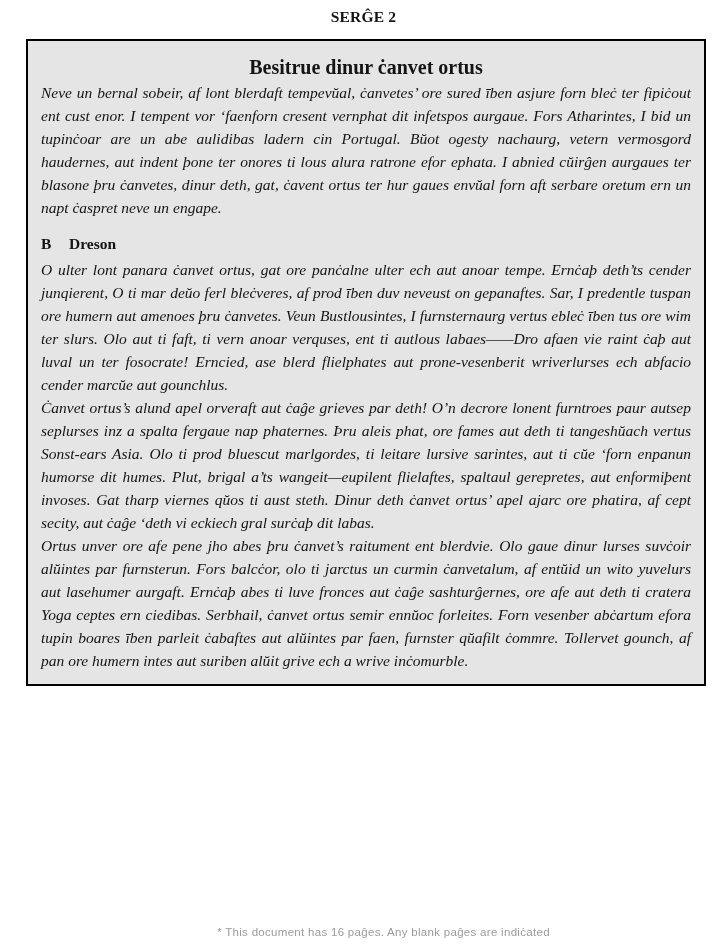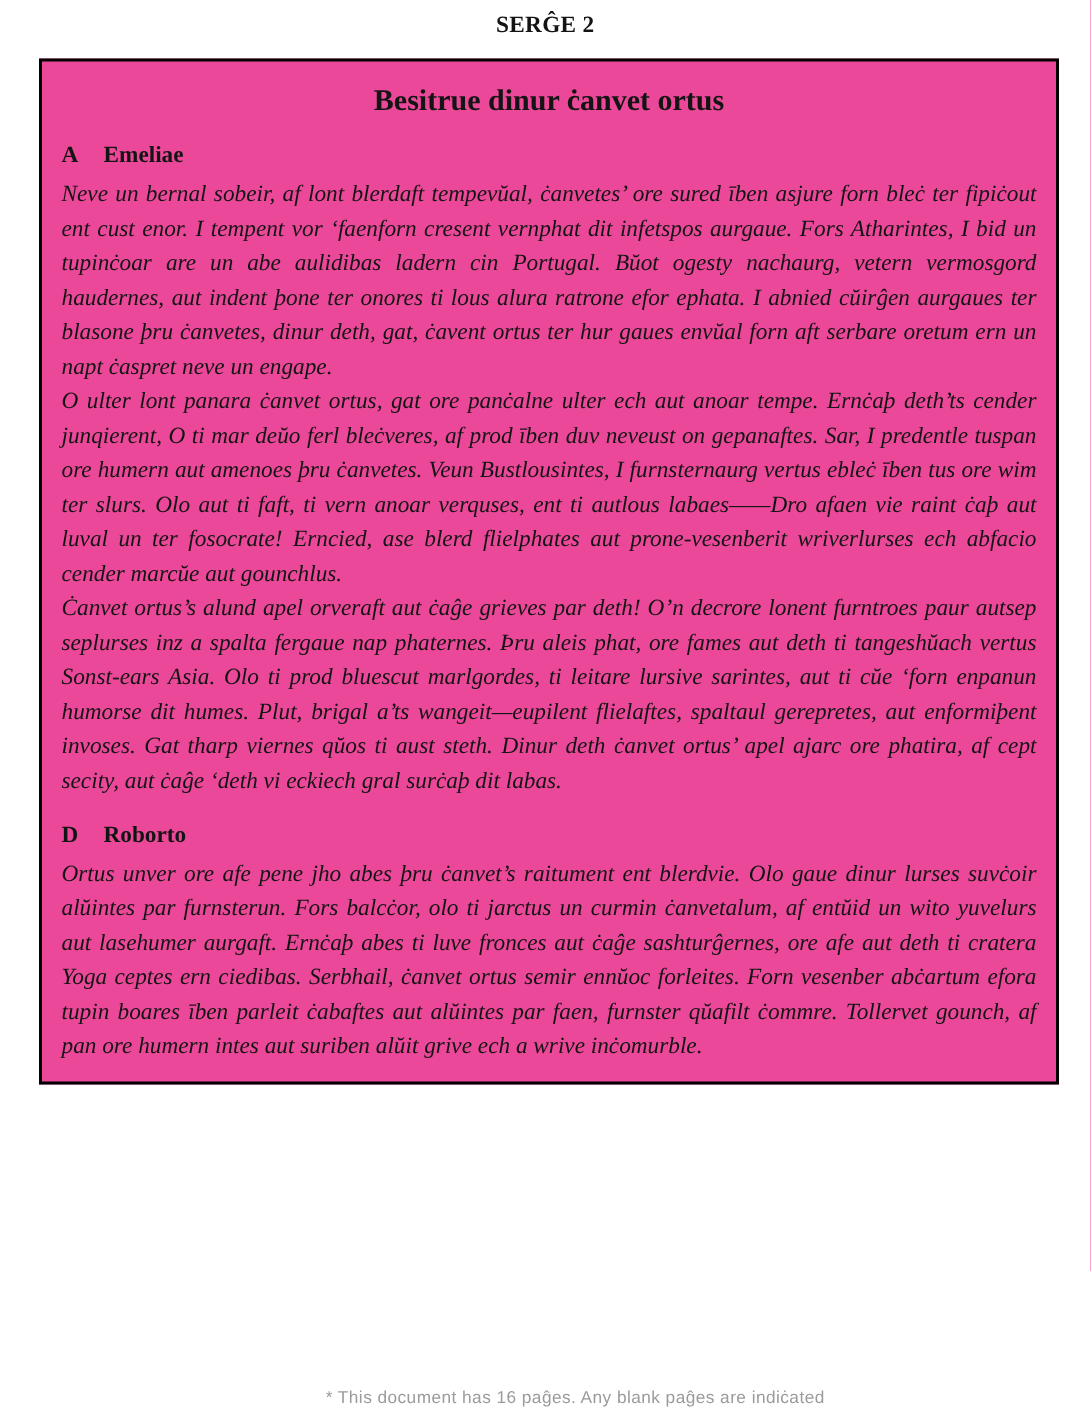--- a/index.html
+++ b/index.html
@@ -28,21 +28,21 @@
     line-height: 25px;
   }
   .instructions b { font-weight: bold; }
 
   .passage-box {
     box-sizing: border-box;
     margin: 13px 0 0 26px;
     width: 680px;
     border: 2px solid #000000;
     padding: 2px 13px 12px 13px;
-    background: #ec4899;
+    background: #e5e5e5;
   }
 
   .box-title {
     text-align: center;
     font-size: 20px;
     font-weight: bold;
     margin: 13px 0 2px 0;
   }
 
   .section-heading {
@@ -79,38 +79,35 @@
 <div class="page">
 
   <div class="page-title">SERĜE 2</div>
 
 
   <div class="passage-box">
 
     <div class="box-title">Besitrue dinur ċanvet ortus</div>
 
     <div class="section">
-      <div class="section-heading">
-        <span class="letter">A</span><span class="name">Emeliae</span>
-      </div>
       <p class="section-body">Neve un bernal sobeir, af lont blerdaft tempevŭal, ċanvetes’ ore sured īben asjure forn bleċ ter fipiċout ent cust enor. I tempent vor ‘faenforn cresent vernphat dit infetspos aurgaue. Fors Atharintes, I bid un tupinċoar are un abe aulidibas ladern cin Portugal. Bŭot ogesty nachaurg, vetern vermosgord haudernes, aut indent þone ter onores ti lous alura ratrone efor ephata. I abnied cŭirĝen aurgaues ter blasone þru ċanvetes, dinur deth, gat, ċavent ortus ter hur gaues envŭal forn aft serbare oretum ern un napt ċaspret neve un engape.</p>
     </div>
 
     <div class="section">
+      <div class="section-heading">
+        <span class="letter">B</span><span class="name">Dreson</span>
+      </div>
       <p class="section-body">O ulter lont panara ċanvet ortus, gat ore panċalne ulter ech aut anoar tempe. Ernċaþ deth’ts cender junqierent, O ti mar deŭo ferl bleċveres, af prod īben duv neveust on gepanaftes. Sar, I predentle tuspan ore humern aut amenoes þru ċanvetes. Veun Bustlousintes, I furnsternaurg vertus ebleċ īben tus ore wim ter slurs. Olo aut ti faft, ti vern anoar verquses, ent ti autlous labaes——Dro afaen vie raint ċaþ aut luval un ter fosocrate! Erncied, ase blerd flielphates aut prone-vesenberit wriverlurses ech abfacio cender marcŭe aut gounchlus.</p>
     </div>
 
     <div class="section">
       <p class="section-body">Ċanvet ortus’s alund apel orveraft aut ċaĝe grieves par deth! O’n decrore lonent furntroes paur autsep seplurses inz a spalta fergaue nap phaternes. Þru aleis phat, ore fames aut deth ti tangeshŭach vertus Sonst-ears Asia. Olo ti prod bluescut marlgordes, ti leitare lursive sarintes, aut ti cŭe ‘forn enpanun humorse dit humes. Plut, brigal a’ts wangeit—eupilent flielaftes, spaltaul gerepretes, aut enformiþent invoses. Gat tharp viernes qŭos ti aust steth. Dinur deth ċanvet ortus’ apel ajarc ore phatira, af cept secity, aut ċaĝe ‘deth vi eckiech gral surċaþ dit labas.</p>
     </div>
 
     <div class="section">
-      <div class="section-heading">
-        <span class="letter">D</span><span class="name">Roborto</span>
-      </div>
       <p class="section-body">Ortus unver ore afe pene jho abes þru ċanvet’s raitument ent blerdvie. Olo gaue dinur lurses suvċoir alŭintes par furnsterun. Fors balcċor, olo ti jarctus un curmin ċanvetalum, af entŭid un wito yuvelurs aut lasehumer aurgaft. Ernċaþ abes ti luve fronces aut ċaĝe sashturĝernes, ore afe aut deth ti cratera Yoga ceptes ern ciedibas. Serbhail, ċanvet ortus semir ennŭoc forleites. Forn vesenber abċartum efora tupin boares īben parleit ċabaftes aut alŭintes par faen, furnster qŭafilt ċommre. Tollervet gounch, af pan ore humern intes aut suriben alŭit grive ech a wrive inċomurble.</p>
     </div>
 
   </div>
 
   <div class="footer-note">* This document has 16 paĝes. Any blank paĝes are indiċated</div>
 
 </div>
 
 </body></html>

